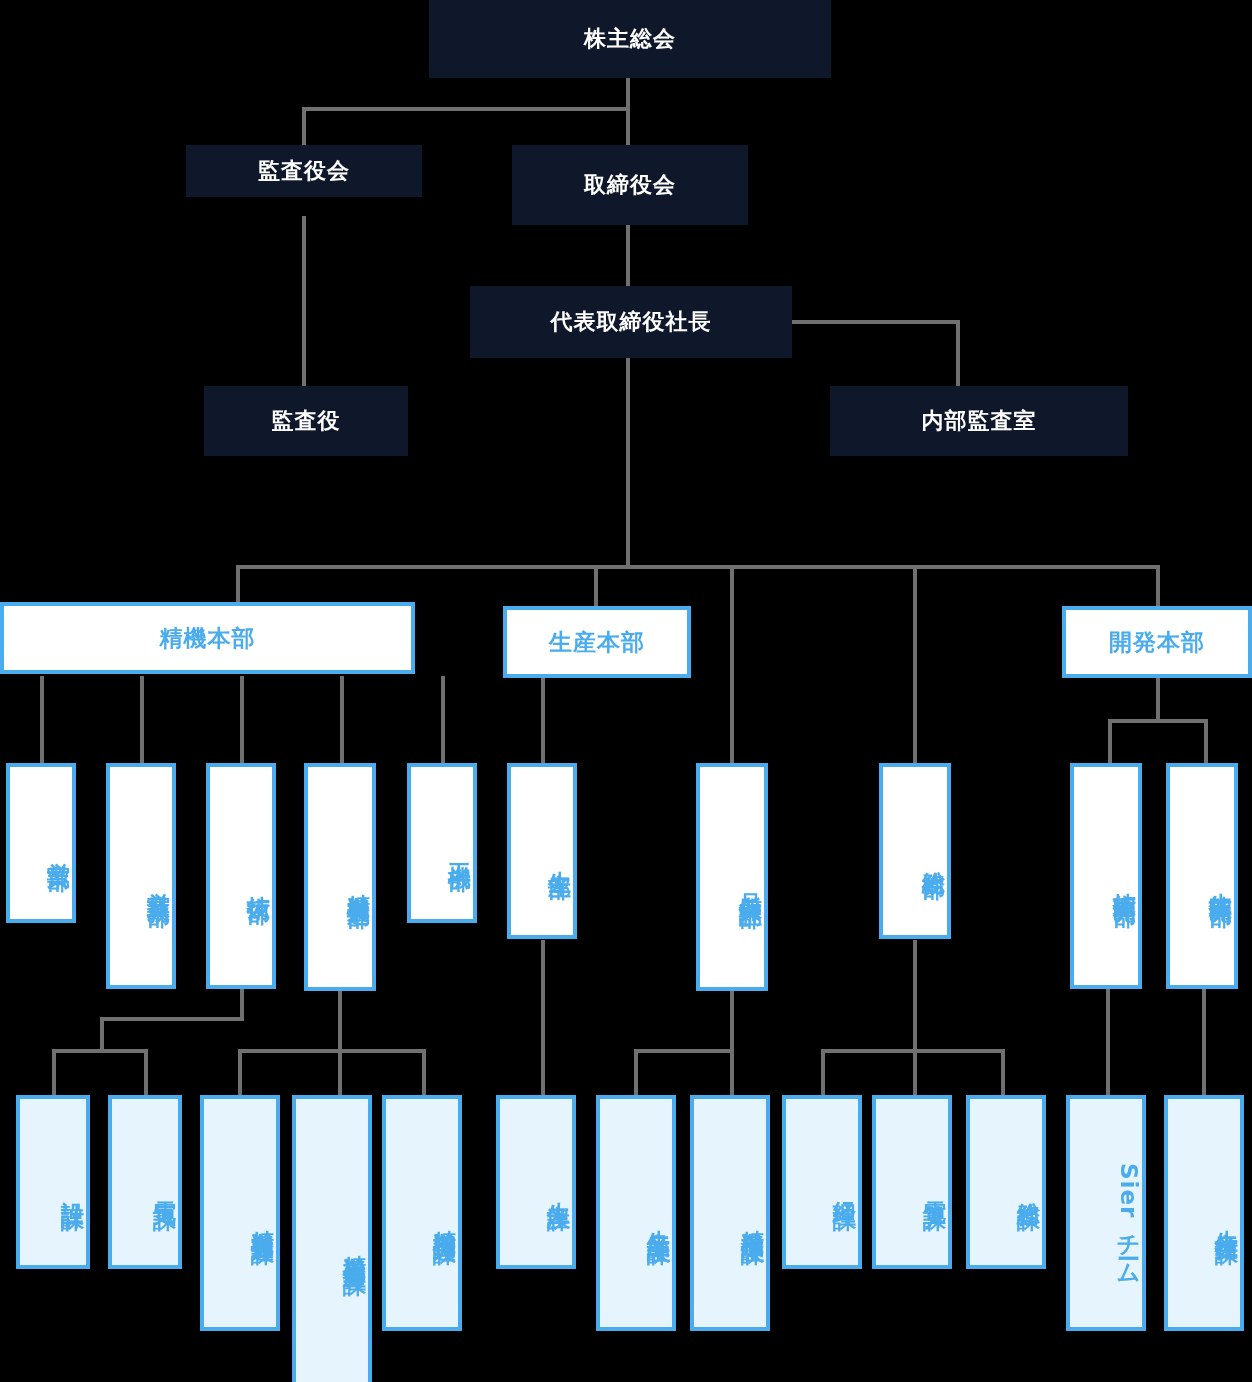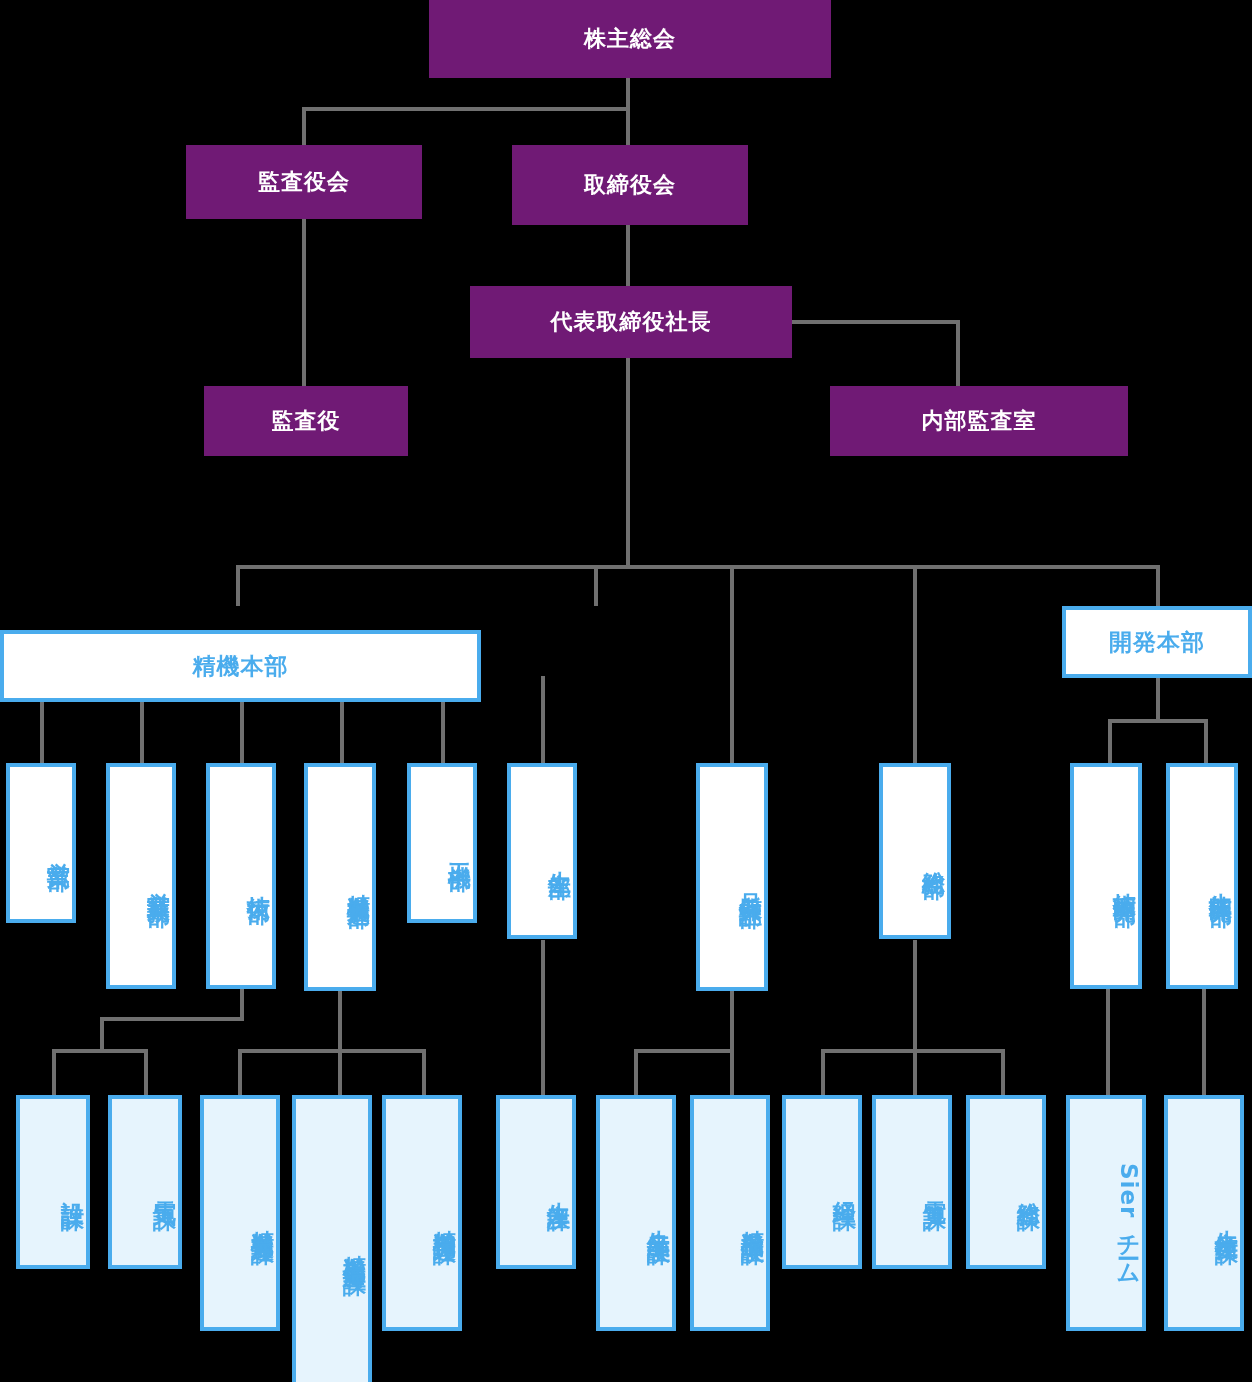--- a/index.html
+++ b/index.html
@@ -21,21 +21,21 @@
     box-sizing:border-box;
     display:flex;
     align-items:center;
     justify-content:center;
     text-align:center;
     line-height:1.15;
   }
 
   
   .box.filled{
-    background:#701a75;
+    background:#0f172a;
     color:#ffffff;
     font-weight:bold;
     font-size:22px;
     letter-spacing:1px;
     justify-content:center;
   }
 
   
   .box.honbu{
     background:#ffffff;
@@ -147,42 +147,45 @@
   <div class="line" style="left:1001px;top:1049px;width:4px;height:46px;"></div>
 
   <div class="line" style="left:1106px;top:985px;width:4px;height:110px;"></div>
 
   <div class="line" style="left:1202px;top:985px;width:4px;height:110px;"></div>
 
   <div class="box filled" style="left:429px;top:0px;width:402px;height:78px;">
     <span>株主総会</span>
   </div>
 
-  <div class="box filled" style="left:186px;top:145px;width:236px;height:74px;">
+  <div class="box filled" style="left:186px;top:145px;width:236px;height:52px;">
     <span>監査役会</span>
   </div>
 
   <div class="box filled" style="left:512px;top:145px;width:236px;height:80px;">
     <span>取締役会</span>
   </div>
 
   <div class="box filled" style="left:470px;top:286px;width:322px;height:72px;">
     <span>代表取締役社長</span>
   </div>
 
   <div class="box filled" style="left:204px;top:386px;width:204px;height:70px;">
     <span>監査役</span>
   </div>
 
   <div class="box filled" style="left:830px;top:386px;width:298px;height:70px;">
     <span>内部監査室</span>
   </div>
 
-  <div class="box honbu" style="left:0px;top:630px;width:481px;height:72px;">
+  <div class="box honbu" style="left:0px;top:602px;width:415px;height:72px;">
     <span>精機本部</span>
+  </div>
+  <div class="box honbu" style="left:503px;top:606px;width:188px;height:72px;">
+    <span>生産本部</span>
   </div>
   <div class="box honbu" style="left:1062px;top:606px;width:190px;height:72px;">
     <span>開発本部</span>
   </div>
 
   <div class="box bu" style="left:6px;top:763px;width:70px;height:160px;">
     <span>営業部</span>
   </div>
   <div class="box bu" style="left:106px;top:763px;width:70px;height:226px;">
     <span>営業業務部</span>

